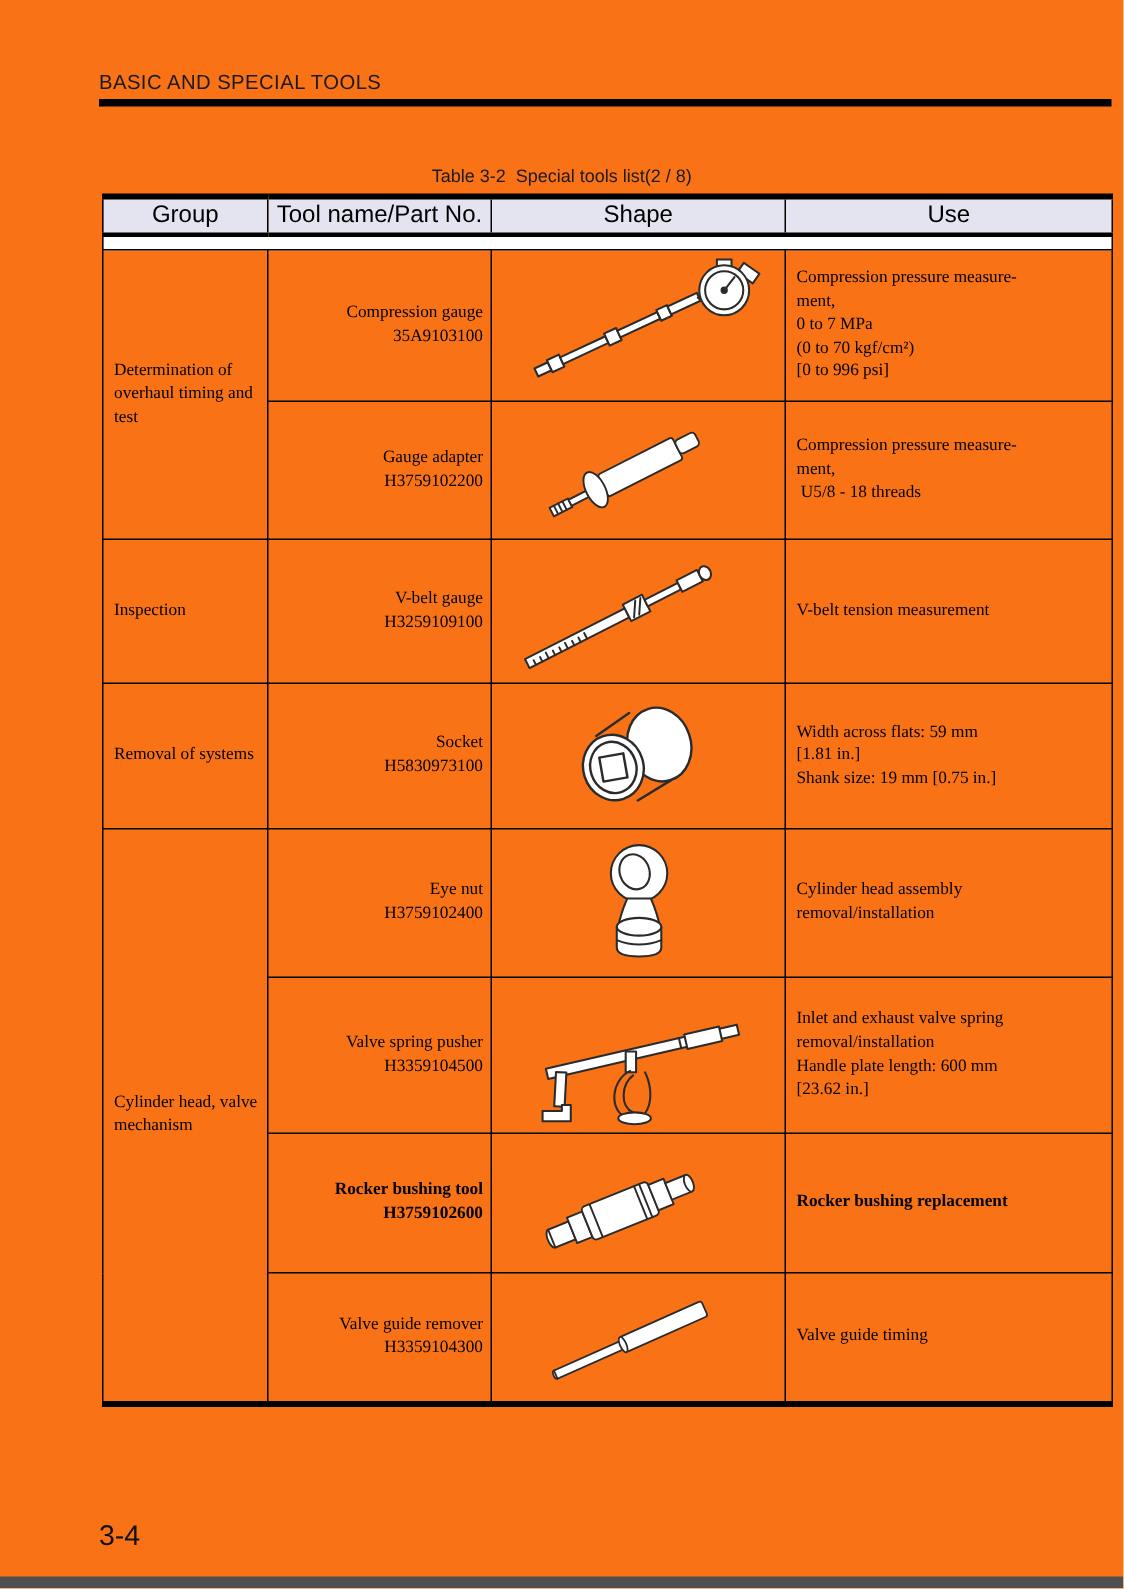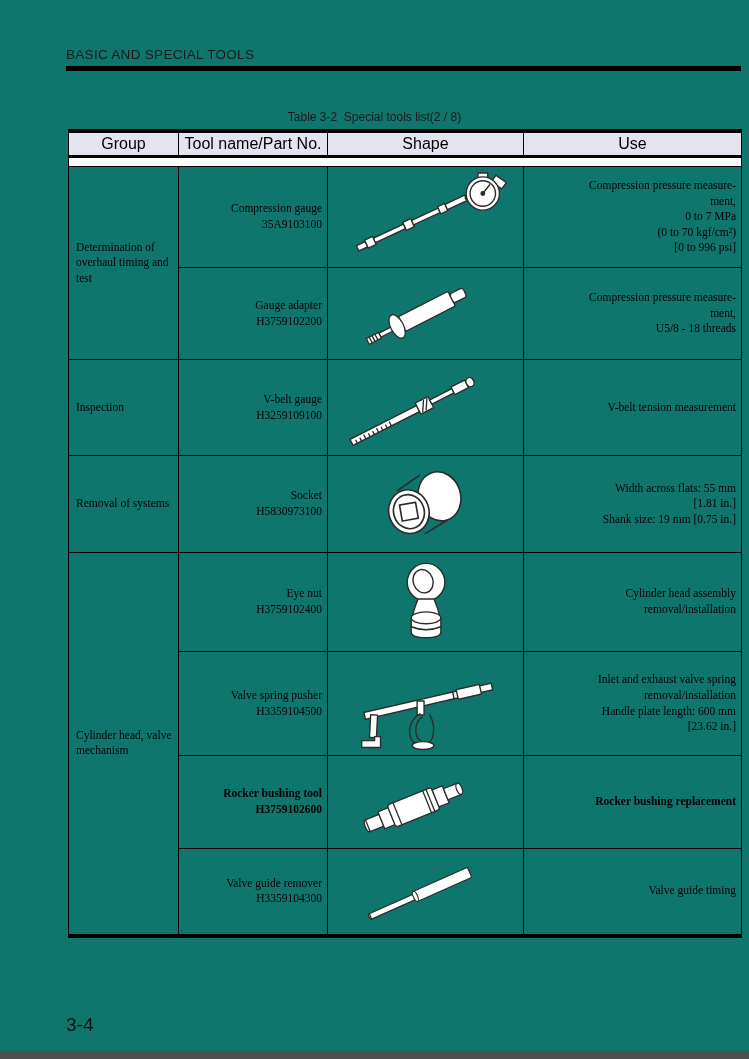--- a/index.html
+++ b/index.html
@@ -1,20 +1,20 @@
 <!DOCTYPE html>
 <html style="--header-row-bg: #e4e4f0; --rule-black: #000000; --footer-bar-gray: #4f4f4f; --line-art-stroke: #2b2b2b;"><head>
 <meta charset="utf-8">
 <style>
   html, body { margin: 0; padding: 0; background: #fff; }
   .page {
     position: relative;
     width: 749px;
     height: 1059px;
-    background: #0f766e;
+    background: #f97316;
     overflow: hidden;
     font-family: "Liberation Sans", sans-serif;
     color: #000;
   }
   .doc-title {
     position: absolute;
     left: 66px;
     top: 47px;
     font-size: 13.5px;
     letter-spacing: 0.3px;
@@ -75,21 +75,21 @@
     border: 1px solid #000;
     font-family: "Liberation Serif", serif;
     font-size: 11.5px;
     line-height: 1.35;
     vertical-align: middle;
     padding: 3px 5px 3px 7px;
   }
   td.group-cell { white-space: pre-line; }
   td.group-top { vertical-align: top; padding-top: 30px; }
   td.tool-cell { white-space: pre-line; text-align: right; }
-  td.use-cell  { white-space: pre-wrap; padding-left: 9px; text-align: right; }
+  td.use-cell  { white-space: pre-wrap; padding-left: 9px; }
   td.shape-cell { padding: 2px 0; text-align: center; }
   td.shape-cell svg { display: block; margin: 0 auto; }
   tr.r1 { height: 101px; }
   tr.r2 { height: 92px; padding-left: 16px; }
   tr.r3 { height: 96px; }
   tr.r4 { height: 97px; }
   tr.r5 { height: 98px; }
   tr.r6 { height: 104px; }
   tr.r7 { height: 93px; font-weight: bold; }
   tr.r8 { height: 87px; }
@@ -233,21 +233,21 @@
             <svg class="art" width="188" height="88" viewBox="0 0 190 92" preserveAspectRatio="xMidYMid meet">
               <g class="hv">
                 <ellipse cx="106" cy="38" rx="22" ry="26" transform="rotate(-18 106 38)"></ellipse>
                 <path d="M85,16 L62,32 M114,63 L91,77" class="nf"></path>
                 <ellipse cx="74" cy="54" rx="21" ry="23" transform="rotate(-18 74 54)"></ellipse>
                 <ellipse cx="74" cy="54" rx="16" ry="18" transform="rotate(-18 74 54)"></ellipse>
                 <rect x="65.5" y="45.5" width="17" height="17" transform="rotate(-10 74 54)"></rect>
               </g>
             </svg>
           </td>
-          <td class="use-cell">Width across flats: 55 mm
+          <td class="use-cell">Width across flats: 59 mm
 [1.81 in.]
 Shank size: 19 mm [0.75 in.]</td>
         </tr>
 
         <tr class="r5">
           <td class="group-cell group-top" rowspan="4">Cylinder head, valve
 mechanism</td>
           <td class="tool-cell">Eye nut
 H3759102400</td>
           <td class="shape-cell">

